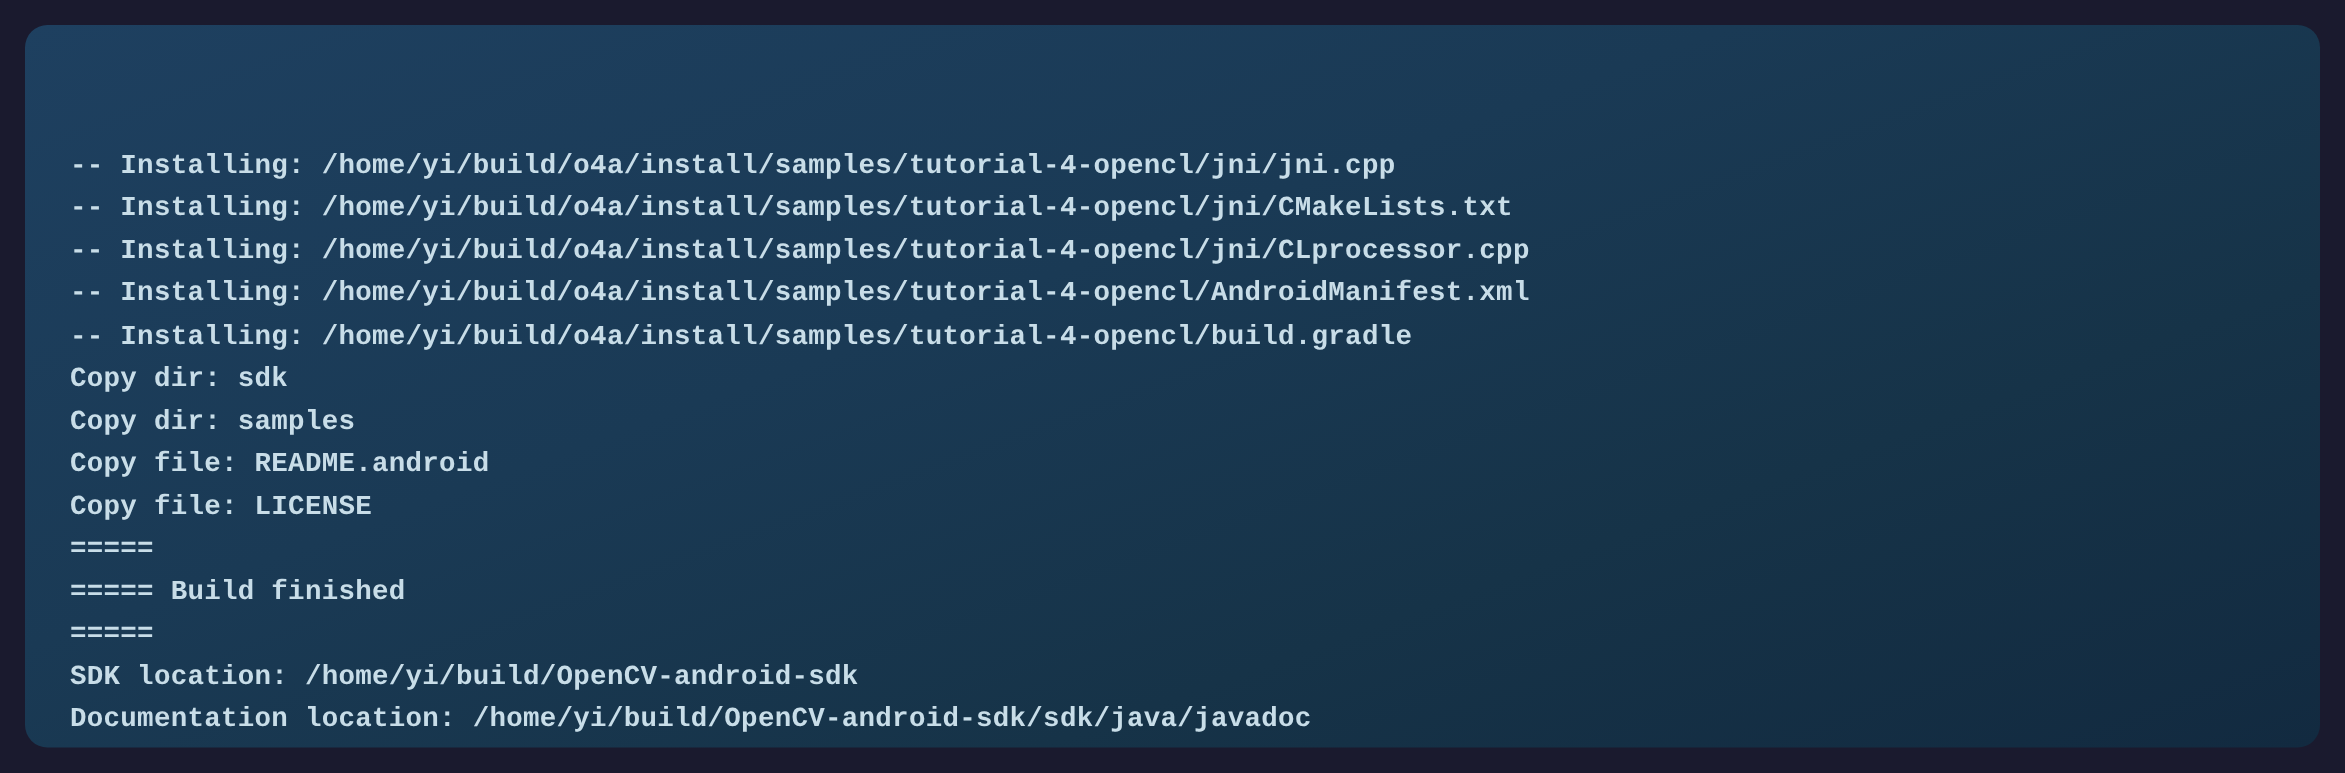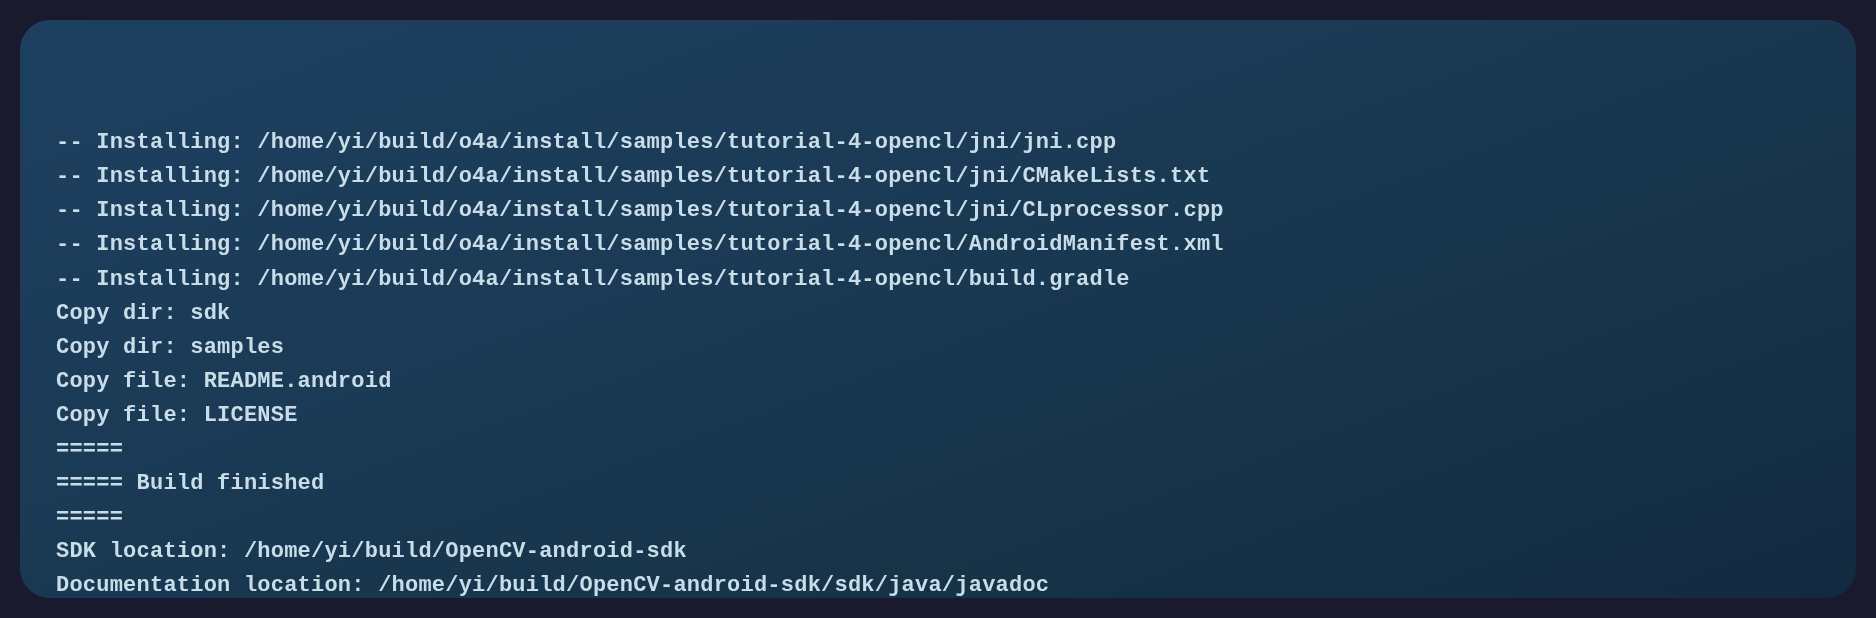--- a/index.html
+++ b/index.html
@@ -15,22 +15,22 @@
       display: flex;
       align-items: center;
       justify-content: center;
       font-family: sans-serif;
     }
 
     .terminal-container {
       width: 1836px;
       height: 578px;
       background: linear-gradient(160deg, #1e4060 0%, #1a3a55 40%, #163348 70%, #122a40 100%);
-      border-radius: 30px;
-      padding: 38px 36px;
+      border-radius: 18px;
+      padding: 28px 36px;
       overflow: hidden;
       position: relative;
     }
 
     .terminal-content {
       font-family: 'Courier New', Courier, monospace;
       font-size: 22px;
       font-weight: bold;
       line-height: 1.55;
       color: #c8dde8;

